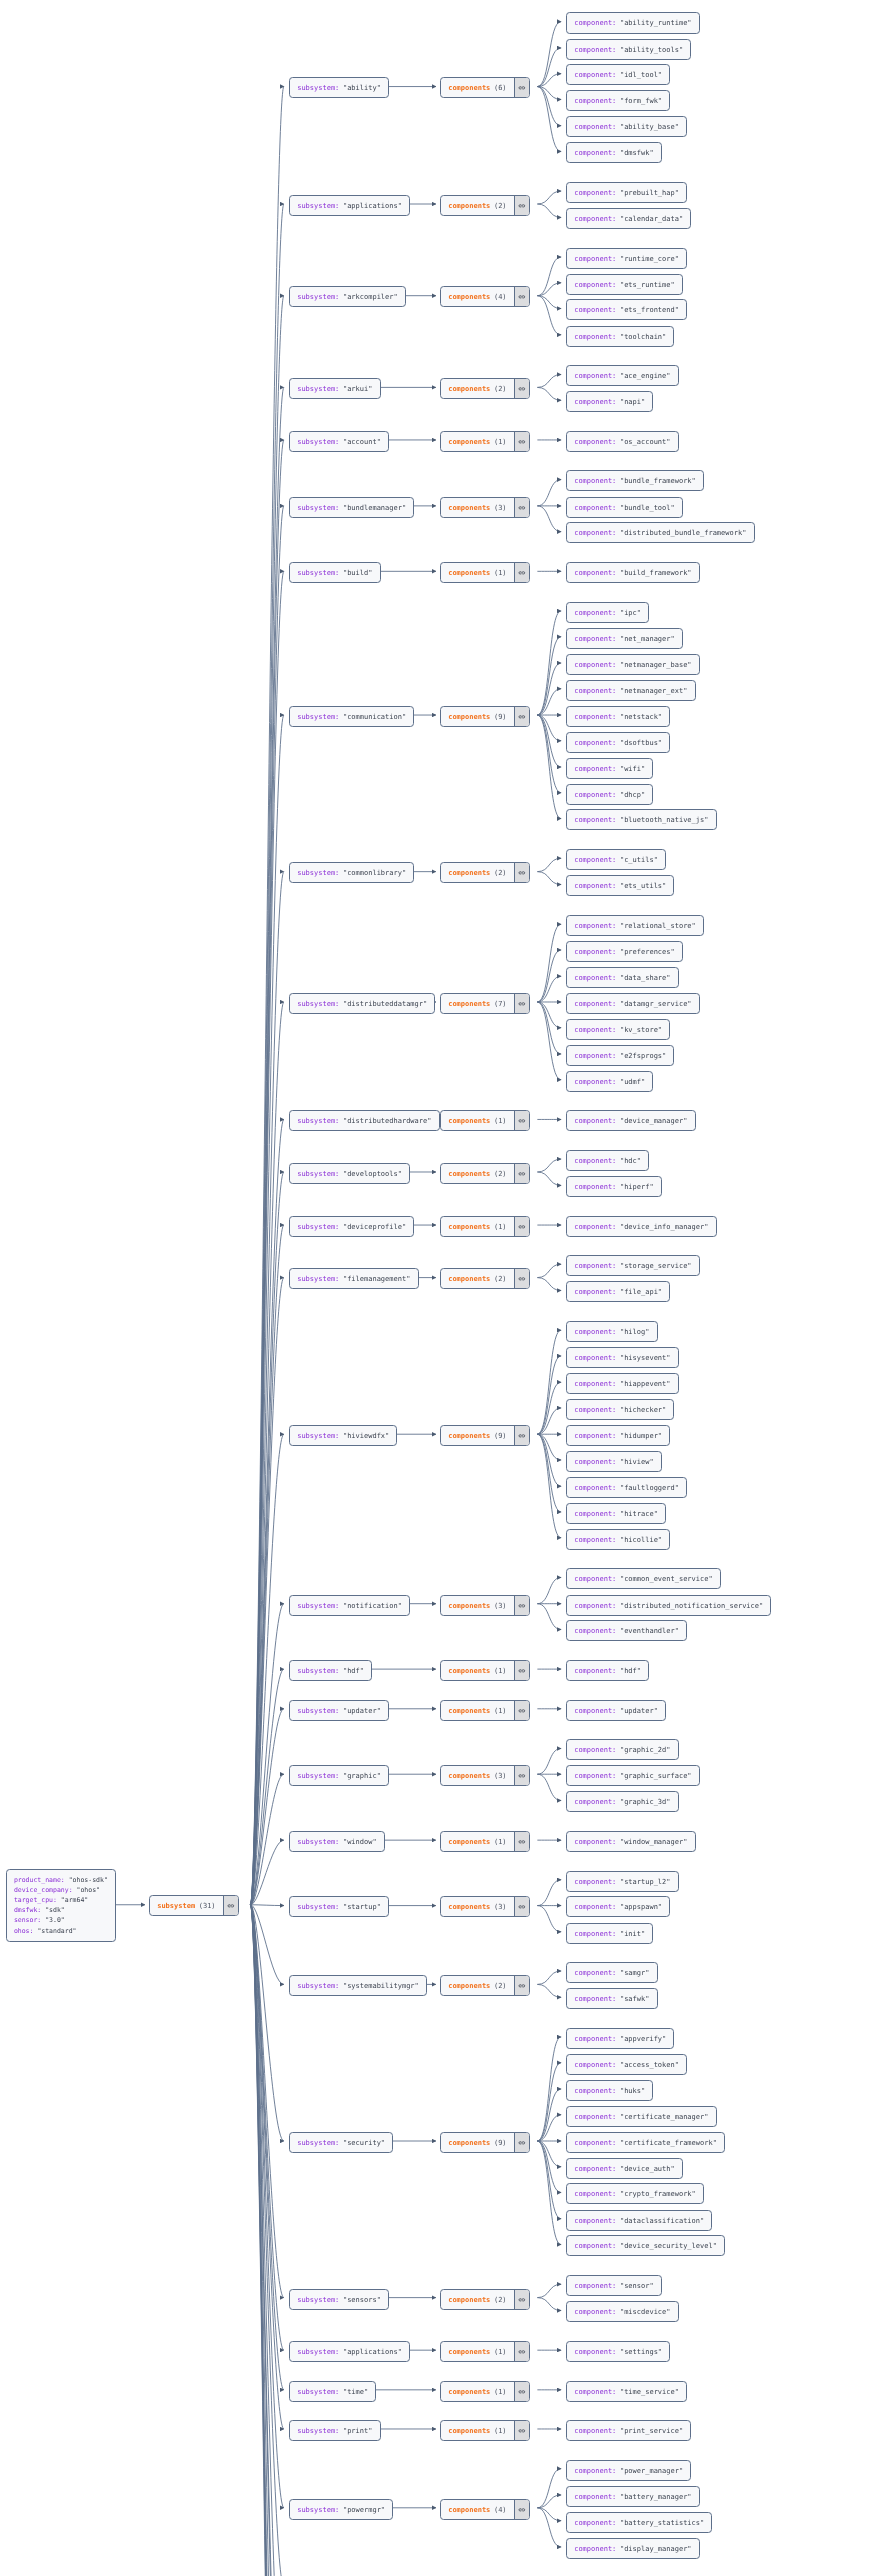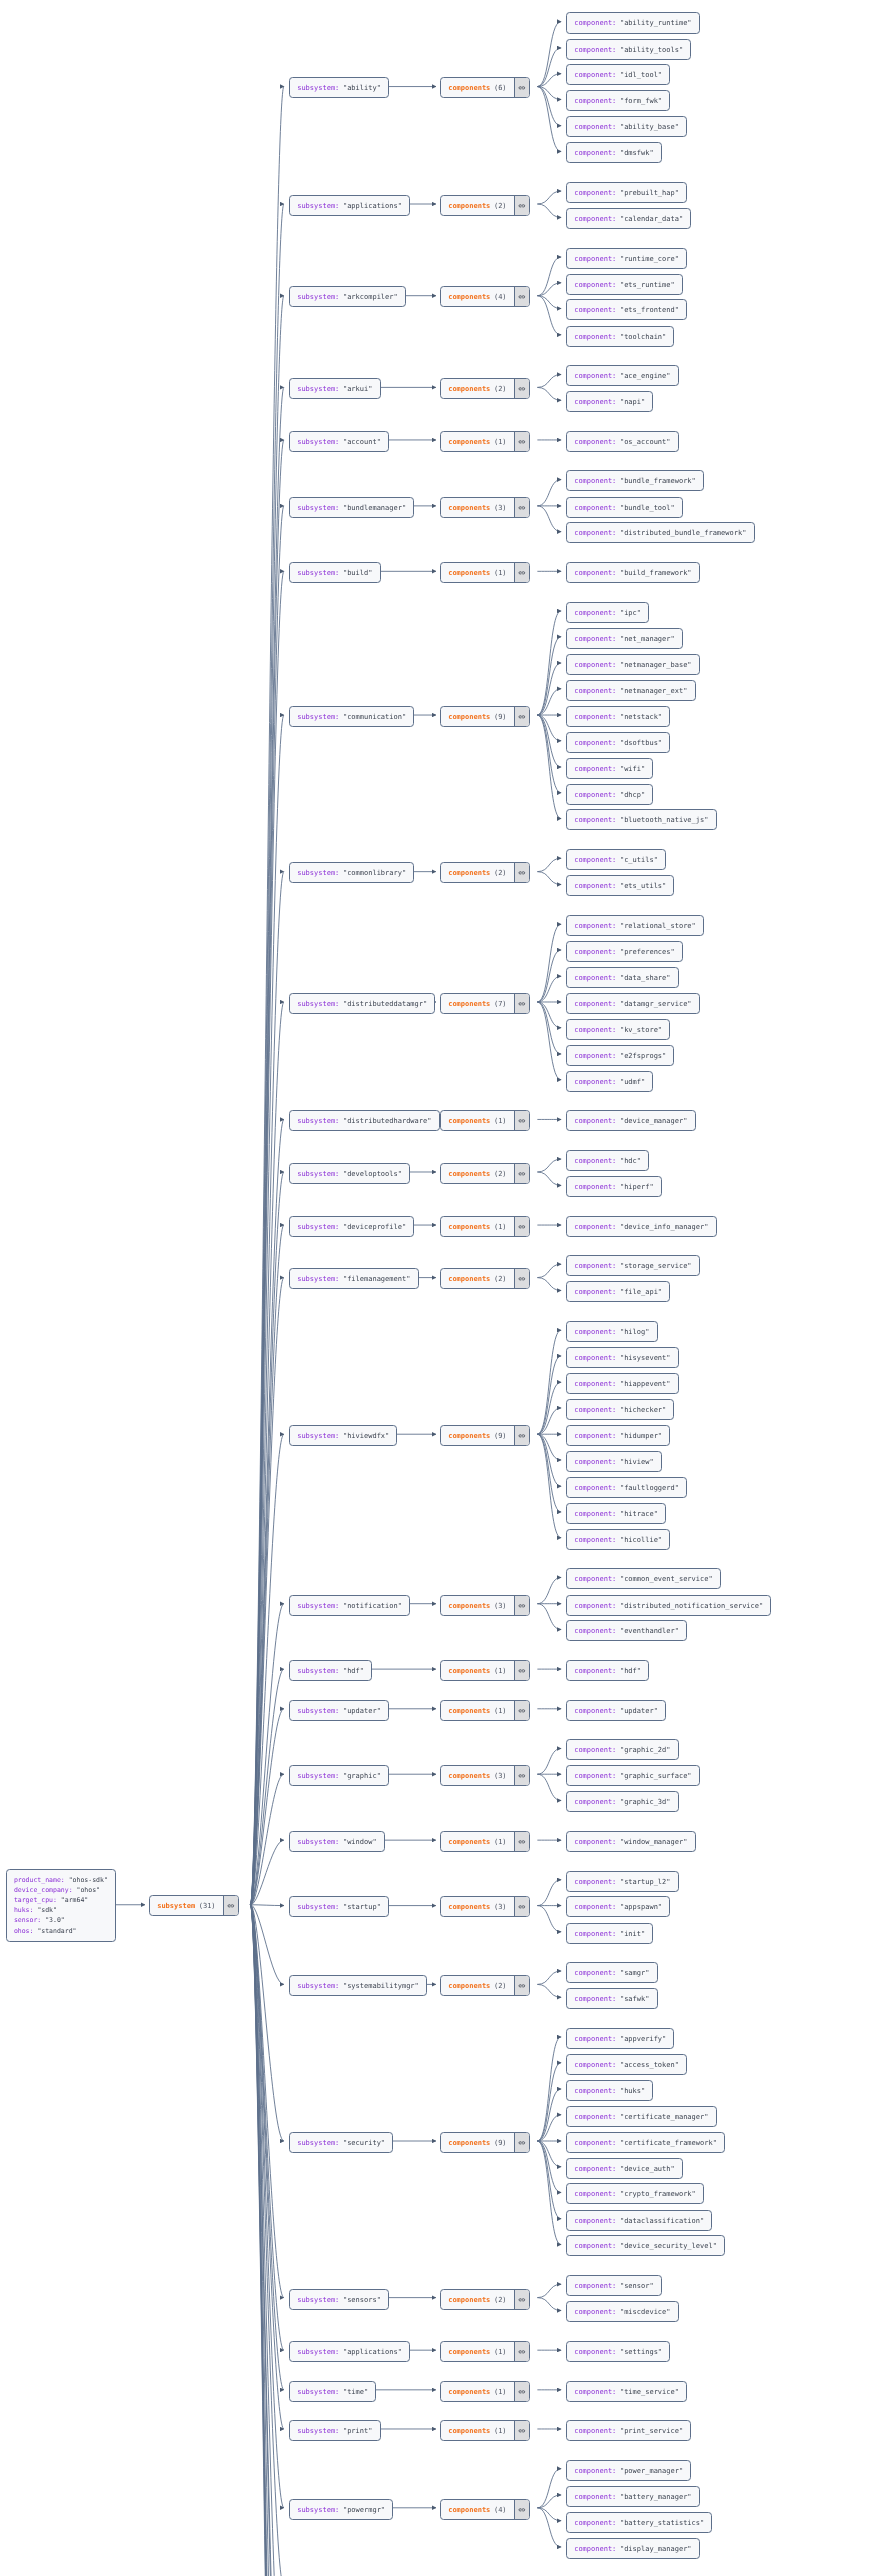--- a/index.html
+++ b/index.html
@@ -1297,21 +1297,21 @@
         <div class="body">
           <span class="k-purple">component:</span>
           <span class="v-str">"display_manager"</span>
         </div>
       </div>
       <div class="node root-node" style="left: 6.2px; top: 1869px;">
         <div class="body">
           <div class="kv"><span class="k-purple">product_name:</span> <span class="v-str">"ohos-sdk"</span></div>
           <div class="kv"><span class="k-purple">device_company:</span> <span class="v-str">"ohos"</span></div>
           <div class="kv"><span class="k-purple">target_cpu:</span> <span class="v-str">"arm64"</span></div>
-          <div class="kv"><span class="k-purple">huks:</span> <span class="v-str">"sdk"</span></div>
+          <div class="kv"><span class="k-purple">dmsfwk:</span> <span class="v-str">"sdk"</span></div>
           <div class="kv"><span class="k-purple">sensor:</span> <span class="v-str">"3.0"</span></div>
           <div class="kv"><span class="k-purple">ohos:</span> <span class="v-str">"standard"</span></div>
         </div>
       </div>
       <div class="node" style="left: 149px; top: 1895px;">
         <div class="body">
           <span class="k-orange">subsystem</span>
           <span class="v-count">(31)</span>
         </div>
         <span class="link-cell">

